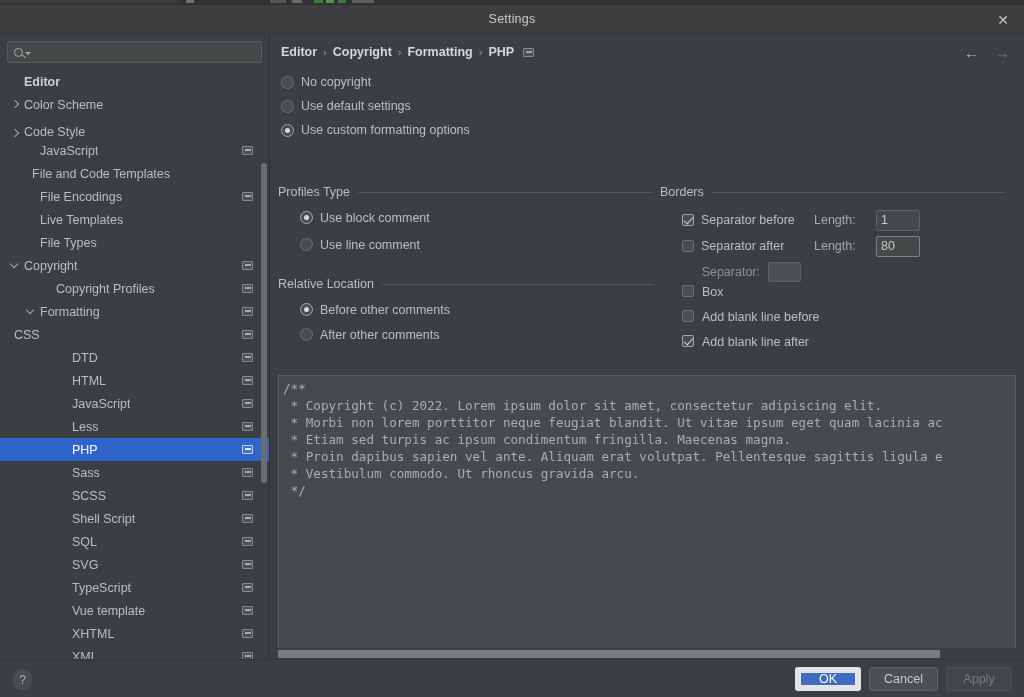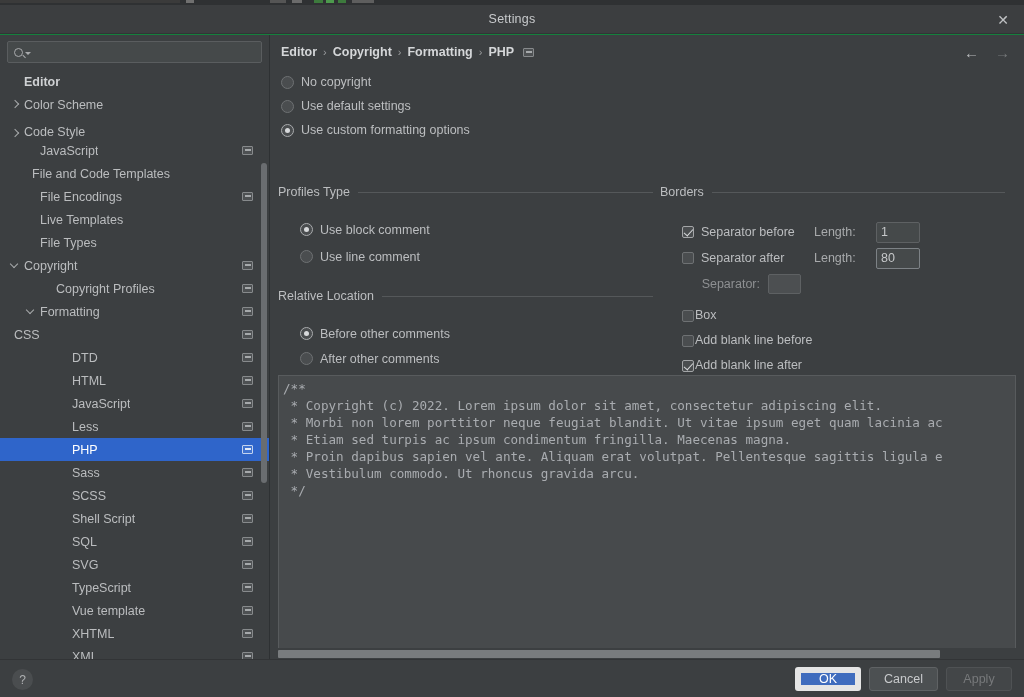--- a/index.html
+++ b/index.html
@@ -5,21 +5,21 @@
   * { box-sizing: border-box; margin: 0; padding: 0; }
   html, body {
     width: 1024px; height: 697px;
     background: #2b2b2b;
     font-family: "Liberation Sans", sans-serif;
     overflow: hidden;
   }
   #root {
     position: relative;
     width: 1024px; height: 512px;
-    background: #15803d;
+    background: #404040;
   }
   
   .desktop-strip {
     position: absolute; left: 0; top: 0; width: 1024px; height: 5px;
     background: #2f3133;
   }
   .desktop-strip .bit { position: absolute; top: 0; height: 3px; }
 
   
   .titlebar {
@@ -173,21 +173,21 @@
     display: flex; align-items: center; gap: 8px;
     font-size: 12.5px; color: #bcbec0; white-space: nowrap;
   }
   .group-title .line { flex: 1; height: 1px; background: #55585a; }
 
   .col-left  { position: absolute; left: 8px; top: 150px; width: 375px; }
   .col-right { position: absolute; left: 390px; top: 150px; width: 345px; }
 
   .indent1 { margin-left: 22px; }
   .indent2 { margin-left: 40px; }
-  .grp-body { margin-top: 20px; }
+  .grp-body { margin-top: 8px; }
 
   .len-row { display: flex; align-items: center; height: 26px; gap: 0; }
   .len-row .cb-lbl {
     display: flex; align-items: center; gap: 7px; width: 132px;
     font-size: 12.5px; color: #bcbec0;
   }
   .len-row .len-lbl { font-size: 12.5px; color: #a8aaac; width: 62px; }
   .txtbox {
     width: 44px; height: 21px; background: #45494a;
     border: 1px solid #5e6163; border-radius: 2px;
@@ -197,21 +197,21 @@
   .txtbox.focused { border-color: #7d8286; background: #45494a; }
   .sep-row { display: flex; align-items: center; height: 26px; }
   .sep-row .sep-lbl {
     font-size: 12.5px; color: #8e9092; width: 108px; text-align: right;
     padding-right: 8px;
   }
   .sep-box {
     width: 33px; height: 20px; background: #4c4f51;
     border: 1px solid #5e6163; border-radius: 2px;
   }
-  .cb-plain { display: flex; align-items: flex-end; gap: 1px; height: 25px;
+  .cb-plain { display: flex; align-items: flex-start; gap: 8px; height: 25px;
     font-size: 12.5px; color: #bcbec0; margin-left: 22px; }
 
   
   .preview {
     position: absolute; left: 8px; top: 340px; right: 8px; height: 292px;
     background: #474a4c; border: 1px solid #585b5d;
     overflow: hidden;
   }
   .preview pre {
     font-family: "DejaVu Sans Mono", monospace;

